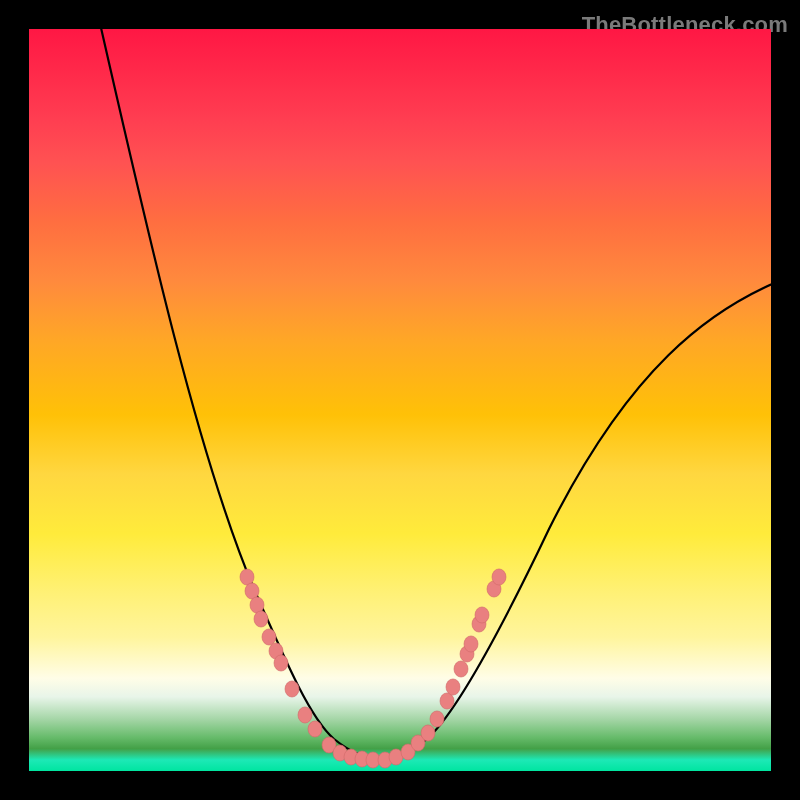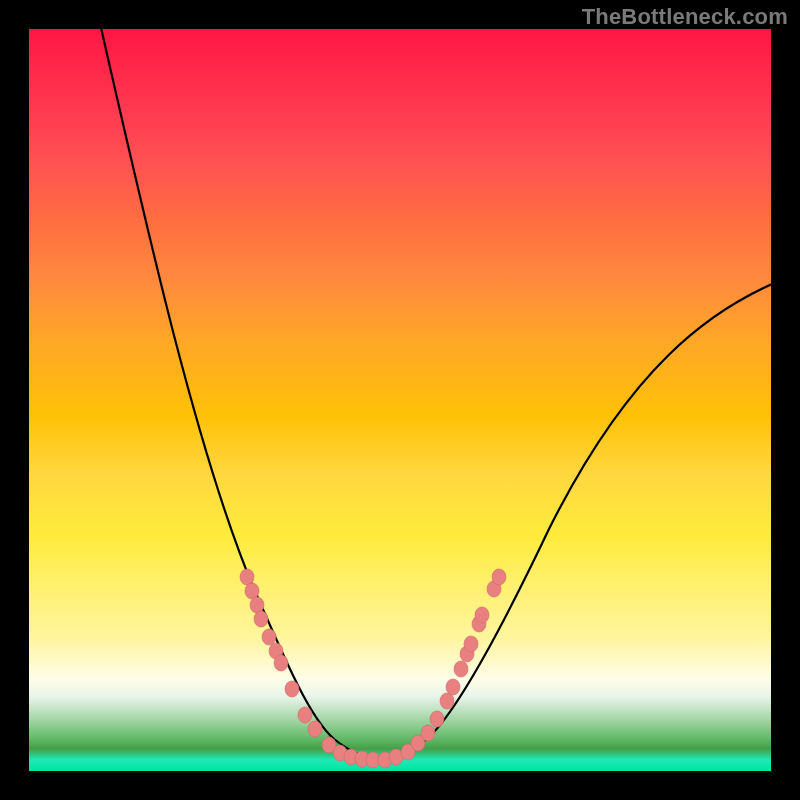--- a/index.html
+++ b/index.html
@@ -48,21 +48,21 @@
       #e8f5e9 90%,
       #a5d6a7 93%,
       #66bb6a 95.5%,
       #43a047 97%,
       #1de9b6 98.5%,
       #00e5a0 100%
     );
   }
   .watermark {
     position: absolute;
-    top: 4px;
+    top: 12px;
     right: 12px;
     font-size: 22px;
     font-weight: 600;
     color: #7a7a7a;
     letter-spacing: 0.2px;
     user-select: none;
   }
   svg.curve {
     position: absolute;
     inset: 0;

